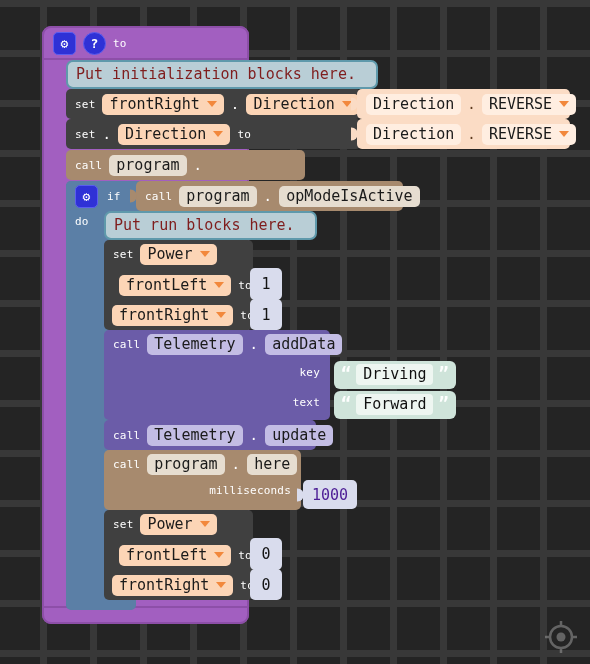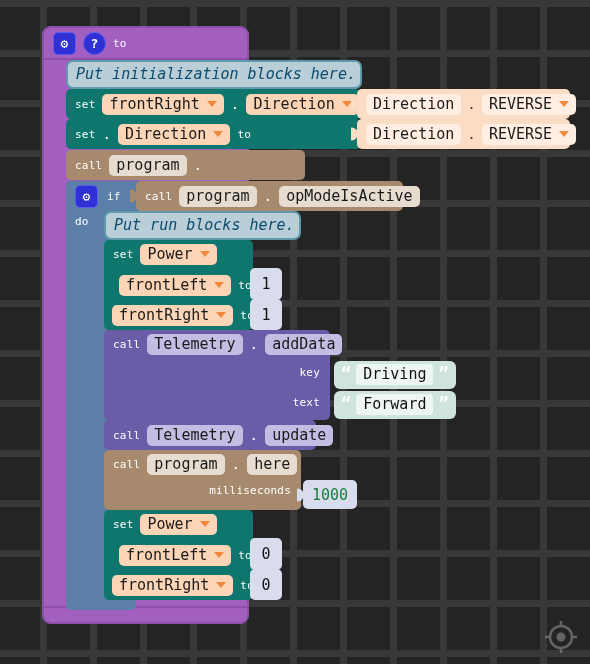--- a/index.html
+++ b/index.html
@@ -62,25 +62,25 @@
   
   #proc-foot{
     position:absolute;left:42px;top:606px;width:207px;height:18px;
     background:#a25fc0;border:2px solid #8d4fa8;border-bottom-left-radius:9px;border-bottom-right-radius:9px;
     box-sizing:border-box;
   }
 
   
   .hint{
     background:#b9ced6;border:2px solid #5f99ab;border-radius:7px;
-    color:#0c4a6e;font-size:15px;padding:3px 4px 4px 8px;white-space:nowrap;font-style:italic;
-  }
-
-  
-  .orange{background:#0f766e;}
+    color:#7f1d1d;font-size:15px;padding:3px 20px 4px 8px;white-space:nowrap;
+  }
+
+  
+  .orange{background:#404040;}
   .orange-field{background:#fcd5b6;}
   .lightorange{background:#fbdcc5;}
 
   
   .tan{background:#a78a6e;}
   .tan-field{background:#e6ddd0;}
 
   
   .tele{background:#6b5ca8;}
   .tele-field{background:#c3bde4;}
@@ -276,21 +276,21 @@
       <span class="lbl">call</span>
       <span class="field tan-field">program</span>
       <span class="lbl sm">.</span>
       <span class="field tan-field">here</span>
     </div>
     <span class="lbl" style="position:absolute;right:10px;top:34px;">milliseconds</span>
   </div>
   <div class="blk" style="left:303px;top:480px;width:54px;height:29px;background:#d9dced;border-radius:5px;">
     <div class="plug" style="background:#d9dced;"></div>
     <div class="row" style="height:29px;justify-content:center;">
-      <span style="color:#15803d;font-size:15px;">1000</span>
+      <span style="color:#4c1d95;font-size:15px;">1000</span>
     </div>
   </div>
 
   <div class="blk orange" style="left:104px;top:510px;width:149px;height:90px;border-radius:5px;">
     <div class="row" style="height:28px;padding-left:9px;gap:7px;">
       <span class="lbl">set</span>
       <span class="field orange-field">
         <span>Power</span>
         <i class="car"></i>
       </span>

